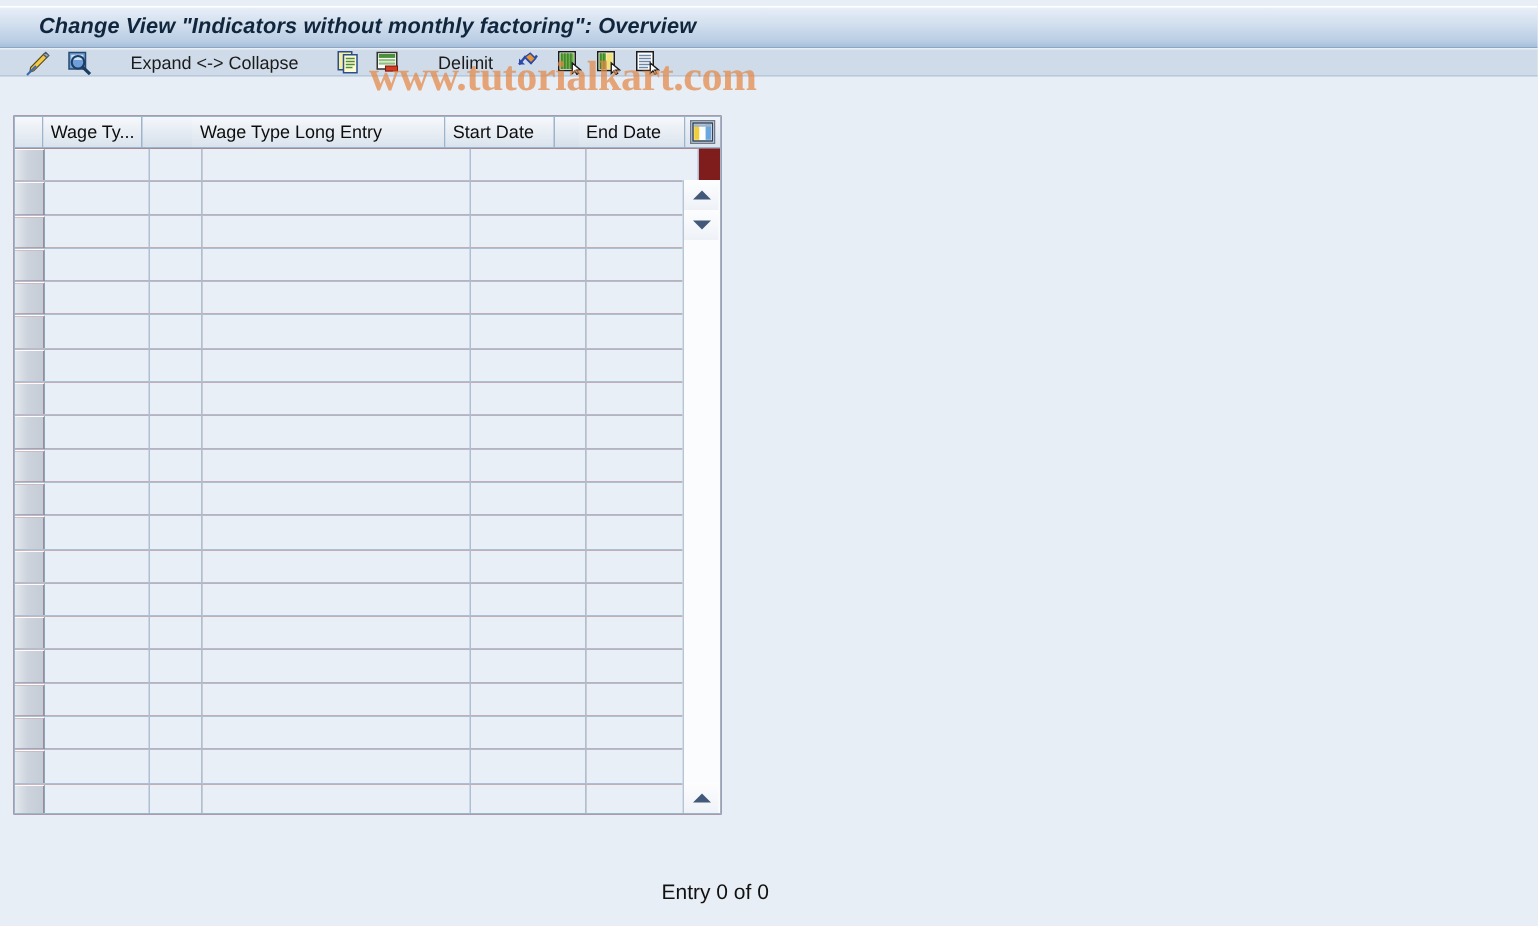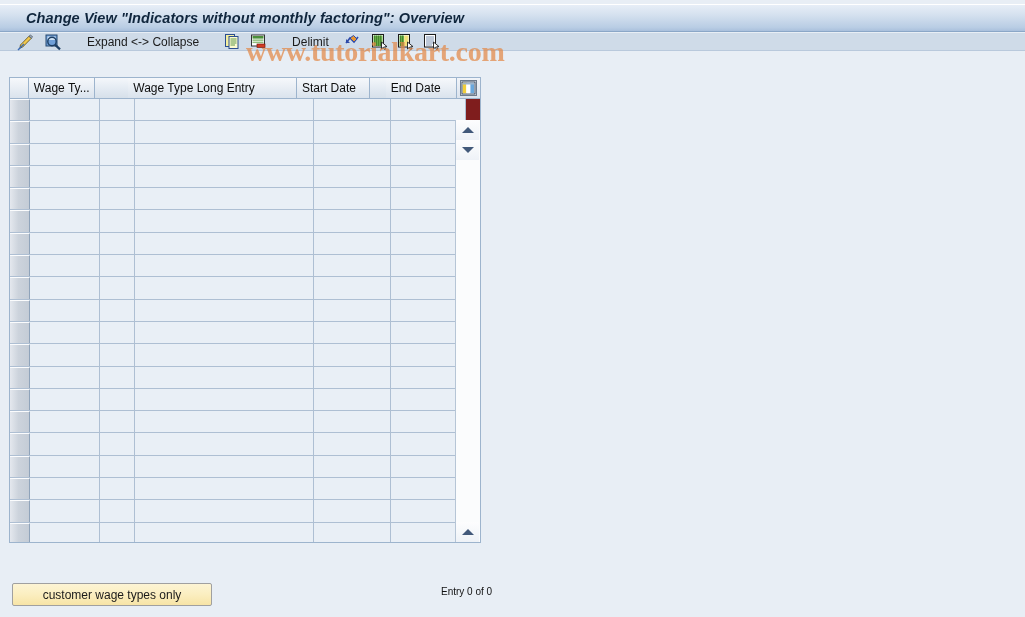--- a/index.html
+++ b/index.html
@@ -194,21 +194,21 @@
     color: #1a1a1a;
     white-space: nowrap;
   }
   #btn-cust { left: 12px; top: 3px; width: 200px; }
   #btn-pos  { left: 219px; top: 3px; width: 150px;
               justify-content: center; color: #8b8b8b; }
   #btn-pos .posicon { position: absolute; left: 3px; top: 2px; }
   #entry-count {
     position: absolute;
     left: 441px; top: 6px;
-    font-size: 10px;
+    font-size: 14px;
     color: #111;
     white-space: nowrap;
   }
 </style>
 </head>
 <body>
 
 <div id="title-bar">
   <div id="title-text">Change View "Indicators without monthly factoring": Overview</div>
 </div>
@@ -506,20 +506,17 @@
           
         </div>
       </div>
     </div>
   </div>
 
 </div>
 
 <div id="bottom-bar">
 
-  <div class="btn" id="btn-cust">
-    <span>customer wage types only</span>
-  </div>
 
 
   <div id="entry-count">Entry 0 of 0</div>
 
 </div>
 
 </body></html>

